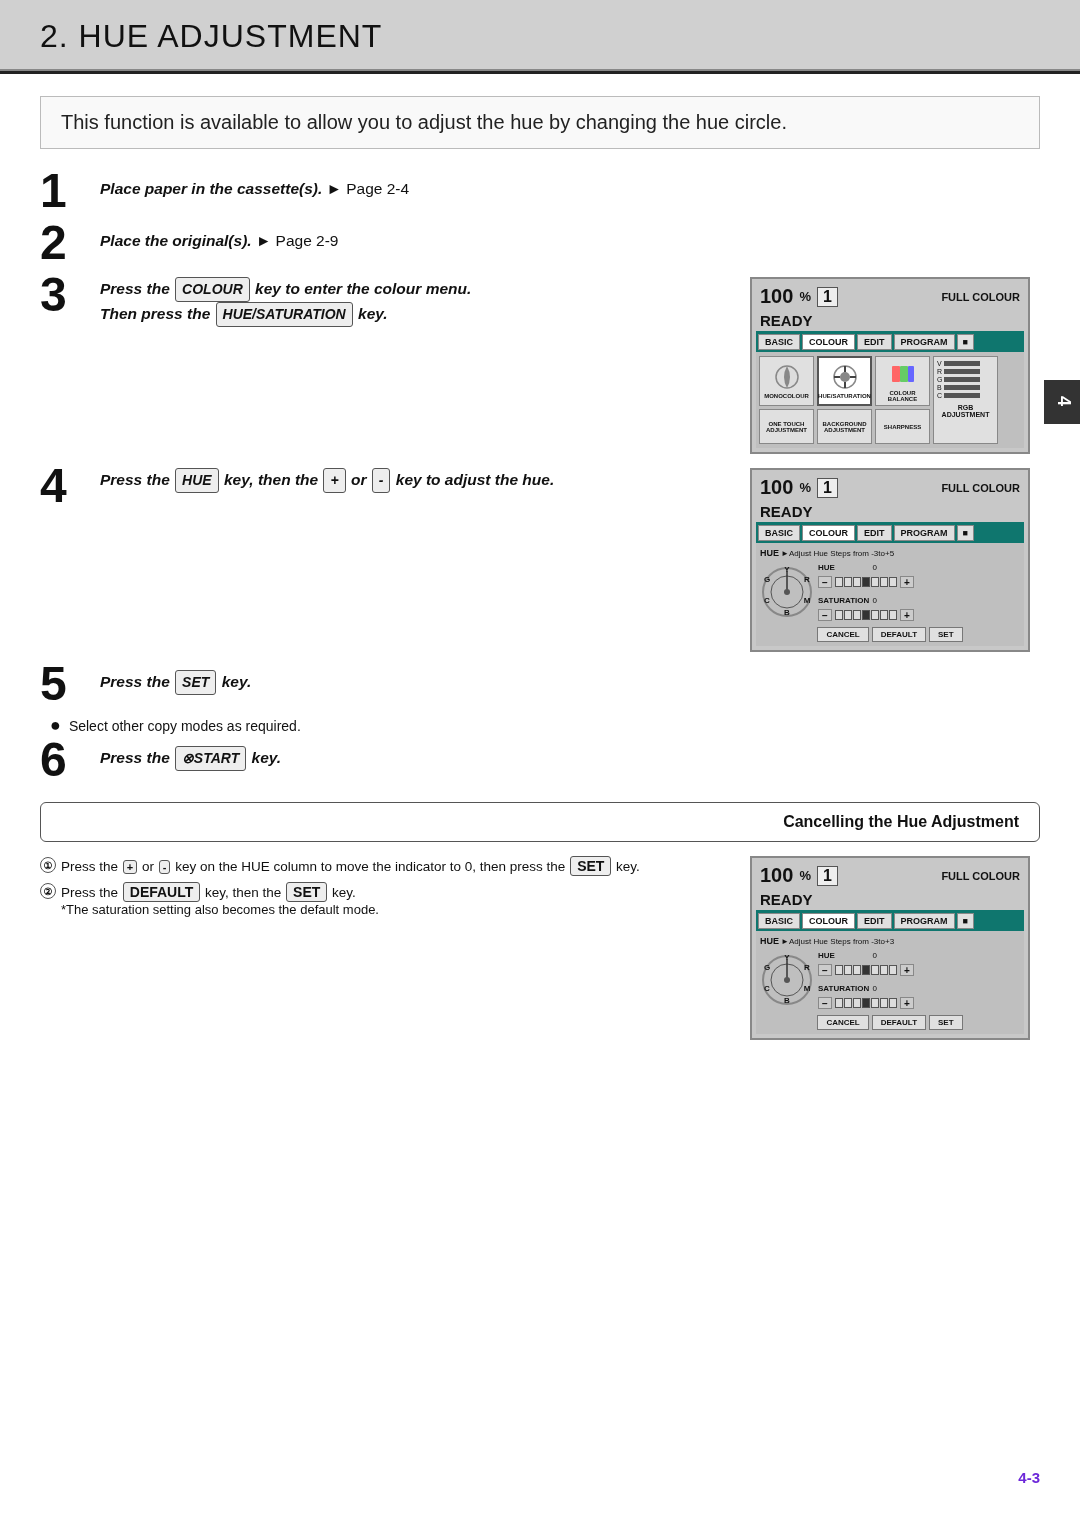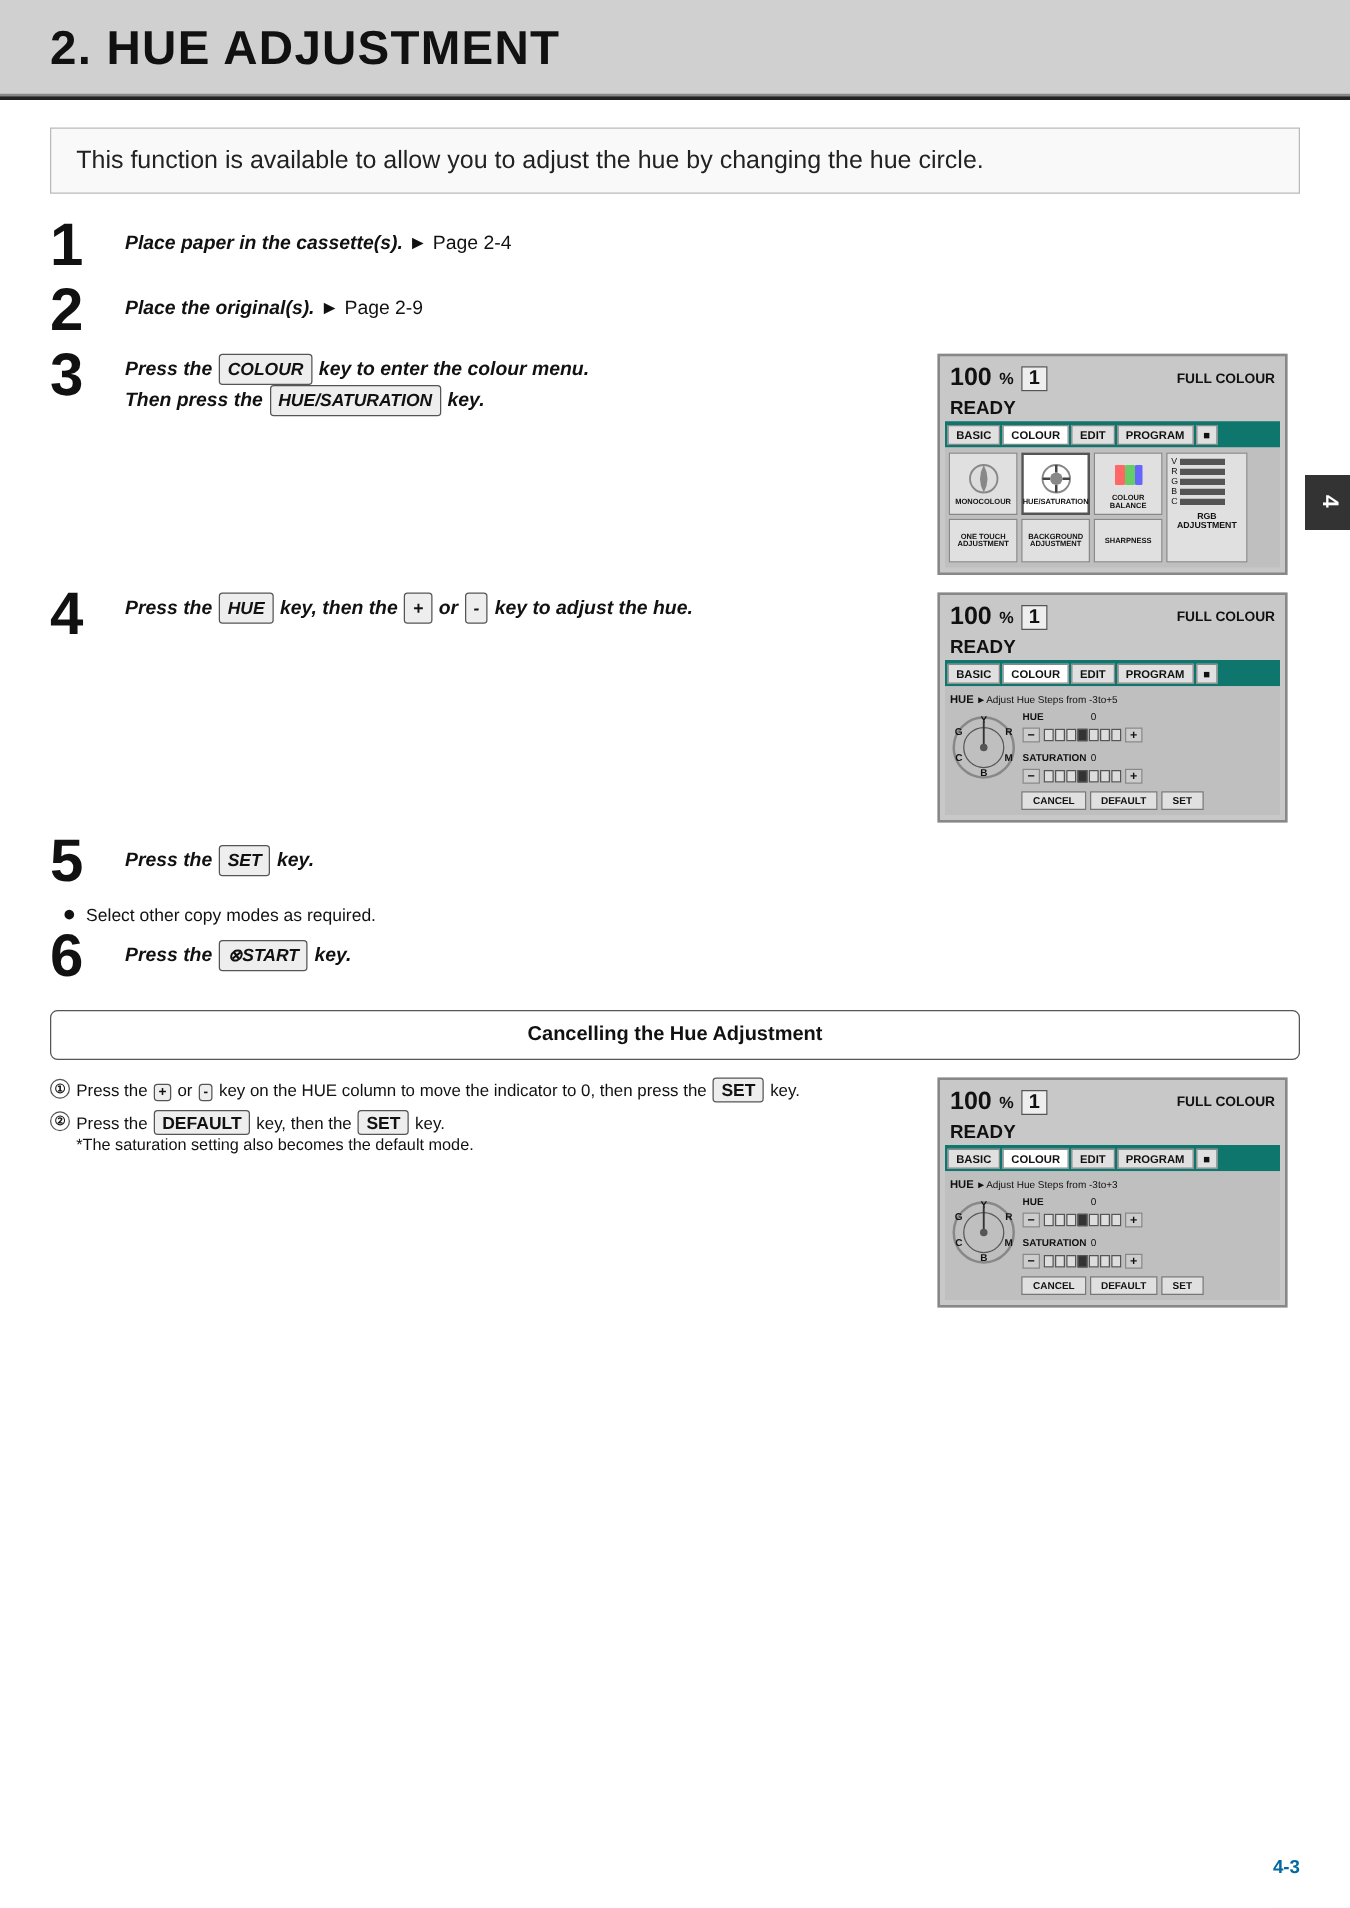--- a/index.html
+++ b/index.html
@@ -18,22 +18,22 @@
       position: relative;
       padding: 0;
     }
     
     .page-header {
       background: #d0d0d0;
       padding: 18px 40px 14px 40px;
       border-bottom: 2px solid #888;
     }
     .page-title {
-      font-size: 38px;
-      font-weight: 700;
+      font-size: 32px;
+      font-weight: 400;
       letter-spacing: 1px;
       color: #111;
     }
     
     .side-tab {
       position: absolute;
       right: 0;
       top: 380px;
       background: #333;
       color: #fff;
@@ -336,21 +336,21 @@
       margin-top: -2px;
     }
     
     .cancel-section {
       border: 1.5px solid #555;
       border-radius: 6px;
       padding: 10px 20px;
       margin: 18px 0 14px 0;
       display: flex;
       align-items: center;
-      justify-content: center;
+      justify-content: flex-end;
     }
     .cancel-title {
       font-size: 16px;
       font-weight: 900;
       color: #111;
     }
     .cancel-content {
       display: flex;
       align-items: flex-start;
       gap: 14px;
@@ -382,25 +382,25 @@
       border: 1.5px solid #555;
       border-radius: 50%;
       font-size: 10px;
       font-weight: 700;
       flex-shrink: 0;
       margin-top: 1px;
     }
     
     .page-number {
       position: absolute;
-      bottom: 24px;
+      bottom: 40px;
       right: 40px;
       font-size: 15px;
       font-weight: 700;
-      color: #0369a1;
+      color: #6d28d9;
     }
     .divider-line {
       height: 3px;
       background: #222;
       margin: 0 0 0 0;
     }
     .step-row-combined {
       display: flex;
       align-items: flex-start;
       margin-bottom: 14px;

